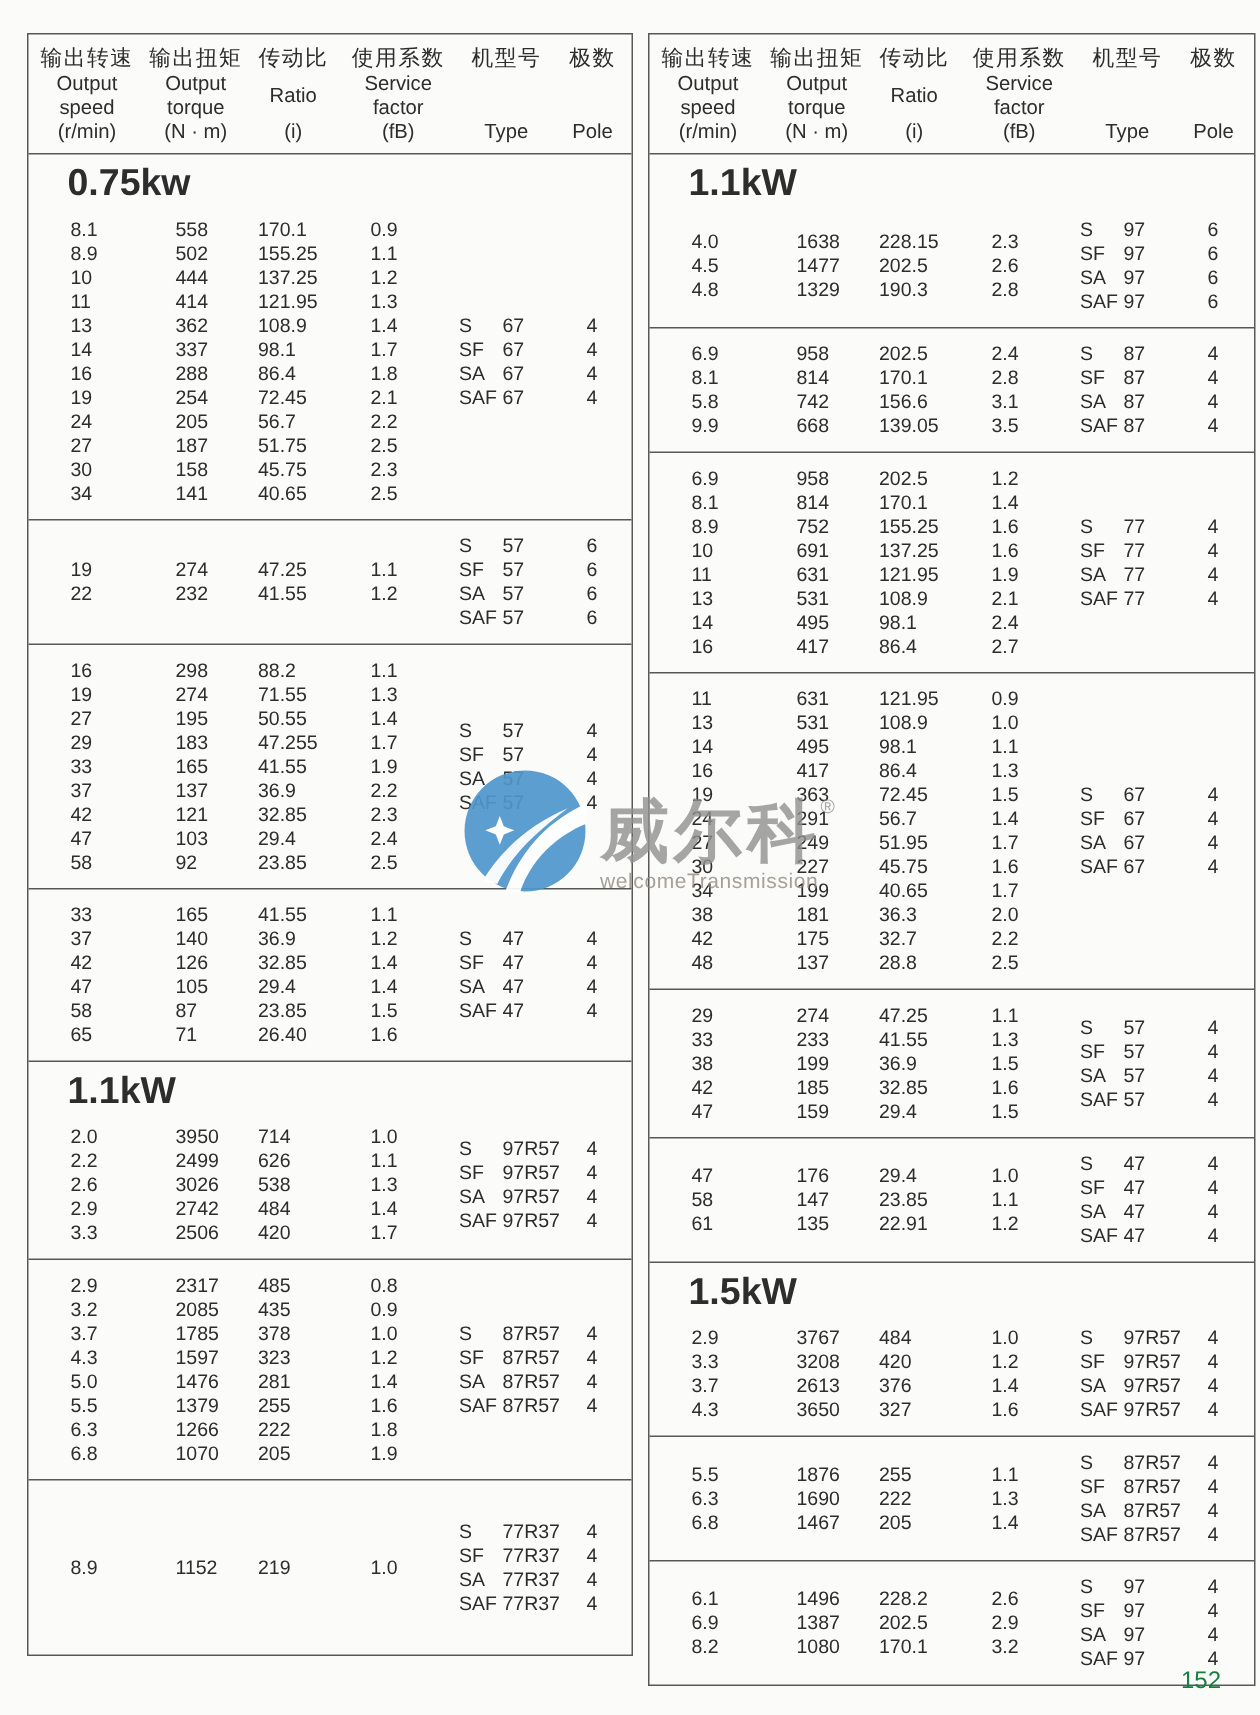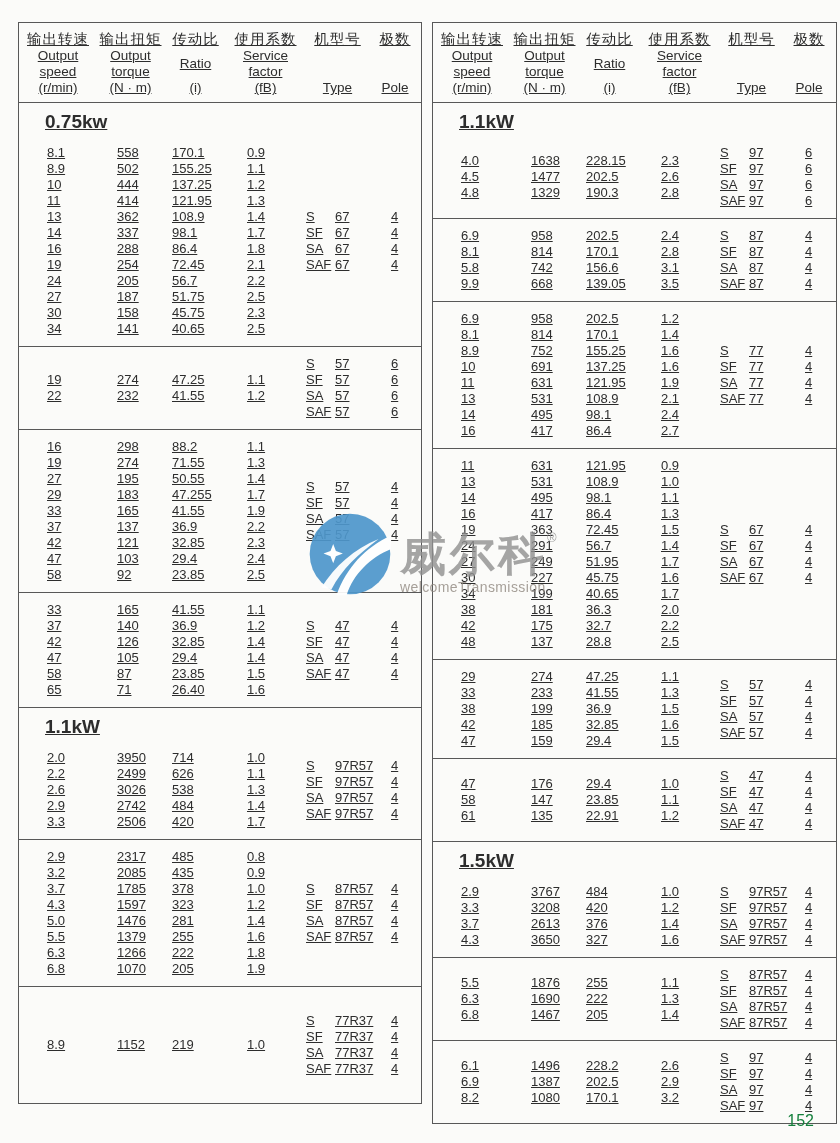--- a/index.html
+++ b/index.html
@@ -3,37 +3,37 @@
 <meta charset="utf-8">
 <style>
   html,body{margin:0;padding:0;}
   body{
     width:840px;height:1143px;position:relative;overflow:hidden;
     background:#fbfbf9;color:#2d2d2d;
     font-family:"Liberation Sans", sans-serif;
   }
   .col-box{
     position:absolute;top:22px;width:402px;
-    border:1px solid #585858;background:transparent;text-decoration:underline;
+    border:1px solid #585858;background:transparent;
   }
   .col-left{left:18px;}
   .col-right{left:432px;width:403px;}
 
   
   .tbl-header{display:flex;border-bottom:1px solid #585858;padding:7px 0 6px;}
   .hdr-cell{display:flex;flex-direction:column;justify-content:space-between;
             text-align:center;box-sizing:border-box;min-height:66px;}
   .hdr-zh{font-size:14.5px;line-height:18px;letter-spacing:1px;}
   .hdr-en{font-size:13.5px;line-height:16px;}
   .hdr-unit{font-size:13.5px;line-height:16px;}
   .hc0{width:78px}.hc1{width:67px}.hc2{width:63px}.hc3{width:77px}.hc4{width:67px}.hc5{width:48px}
 
   
   .section + .section{border-top:1px solid #585858;}
-  .section-title{font-size:19px;font-weight:bold;line-height:22px;padding:8px 0 3px 26px;}
+  .section-title{font-size:25px;font-weight:bold;line-height:22px;padding:8px 0 3px 26px;}
   .block{display:flex;align-items:center;padding:9px 0;}
   .block + .block{border-top:1px solid #585858;}
   .col-left .section:last-child .block:last-child{padding:26px 0;}
 
   .rows{width:285px;}
   .row{display:flex;height:16px;line-height:16px;font-size:13px;}
   .c{box-sizing:border-box;white-space:nowrap;}
   .c1{width:78px;padding-left:28px;}
   .c2{width:67px;padding-left:20px;}
   .c3{width:63px;padding-left:8px;}

